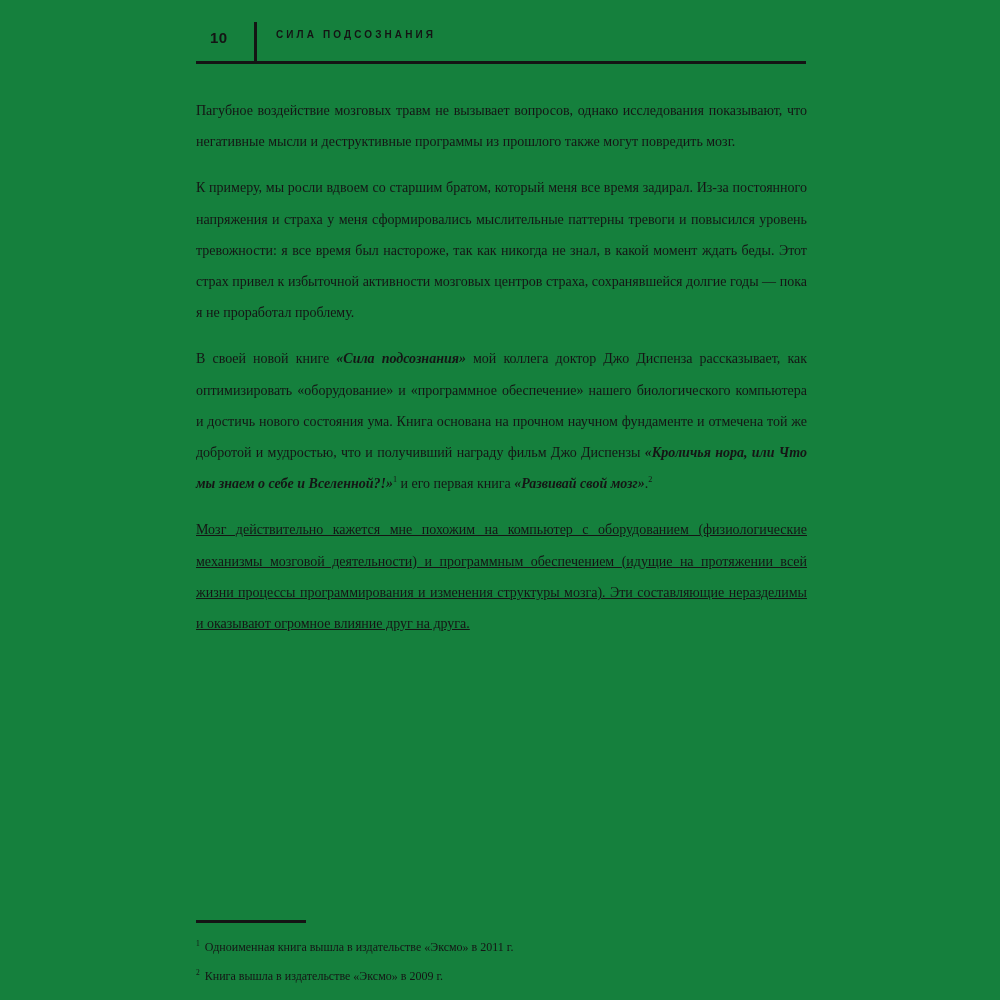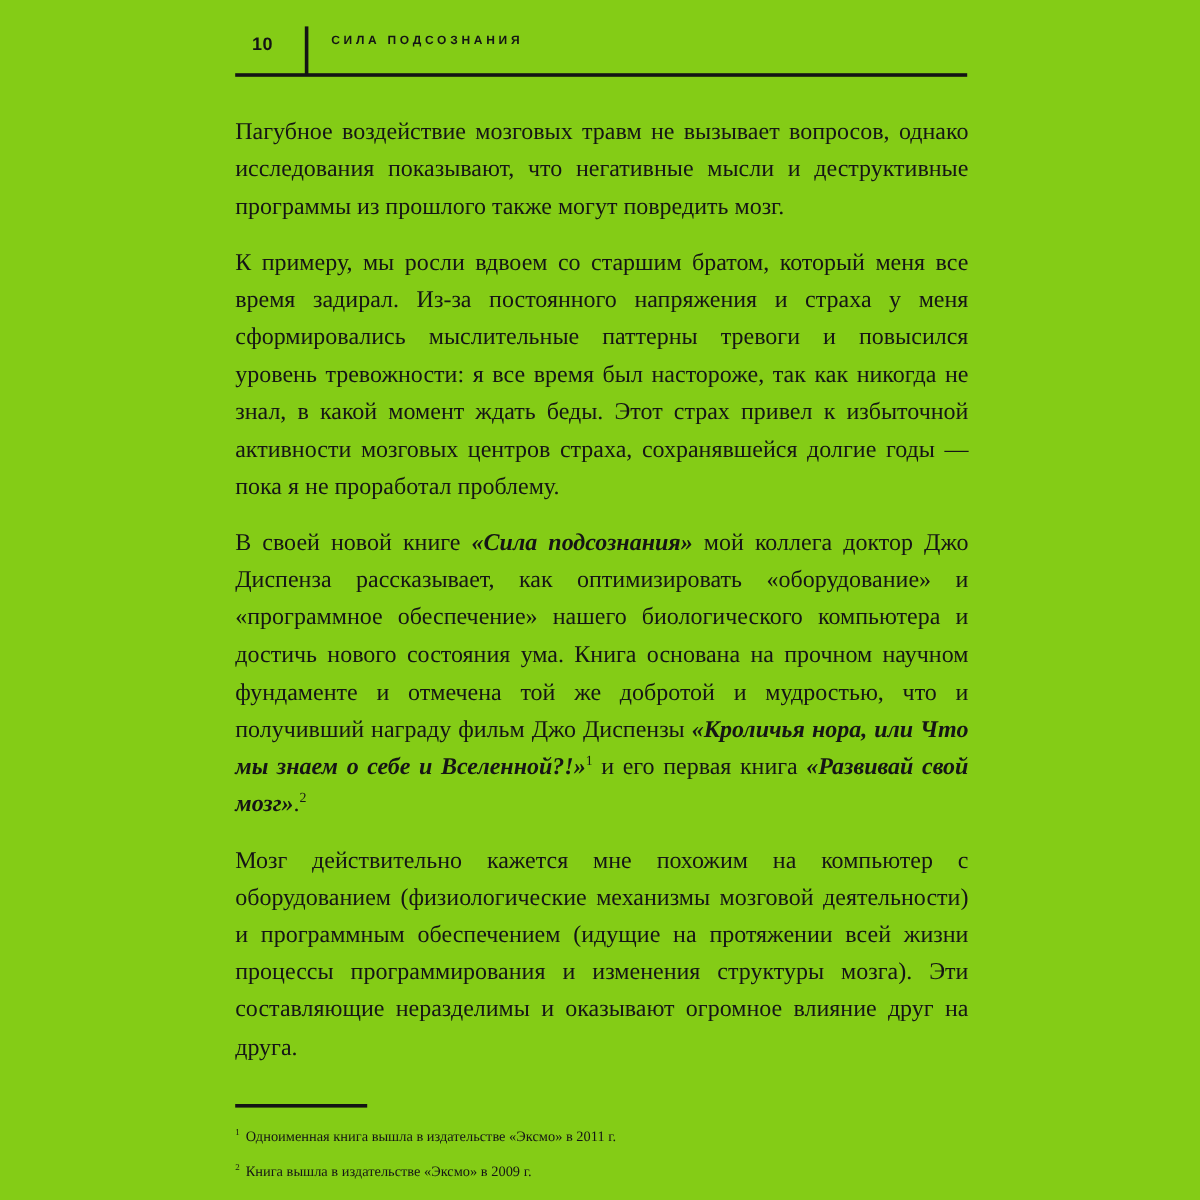--- a/index.html
+++ b/index.html
@@ -12,21 +12,21 @@
     background: #ffffff;
     font-family: "Liberation Serif", "DejaVu Serif", serif;
     color: #1a1a1a;
     overflow: hidden;
   }
 
   .page {
     position: relative;
     width: 1000px;
     height: 1000px;
-    background: #84cc16;
+    background: #15803d;
   }
 
   
   .running-head {
     position: absolute;
     left: 196px;
     top: 22px;
     width: 610px;
     height: 38px;
   }
@@ -70,30 +70,31 @@
 
   
   .body-col {
     position: absolute;
     left: 196px;
     top: 95px;
     width: 611px;
   }
   p.para {
     margin: 0 0 15px 0;
-    font-size: 20px;
+    font-size: 14px;
     line-height: 31.2px;
     text-align: justify;
     text-justify: inter-word;
     hyphens: manual;
     -webkit-hyphens: manual;
     color: #151515;
   }
   p.para:last-child {
     margin-bottom: 0;
+    text-decoration: underline;
   }
   .it {
     font-style: italic;
     font-weight: bold;
   }
   sup {
     font-size: 0.58em;
     vertical-align: super;
     line-height: 0;
   }

